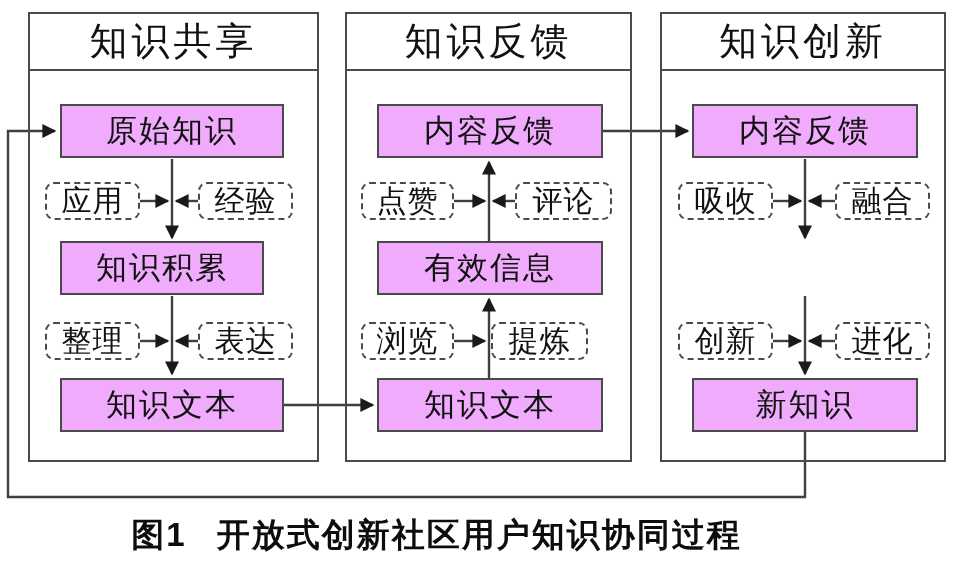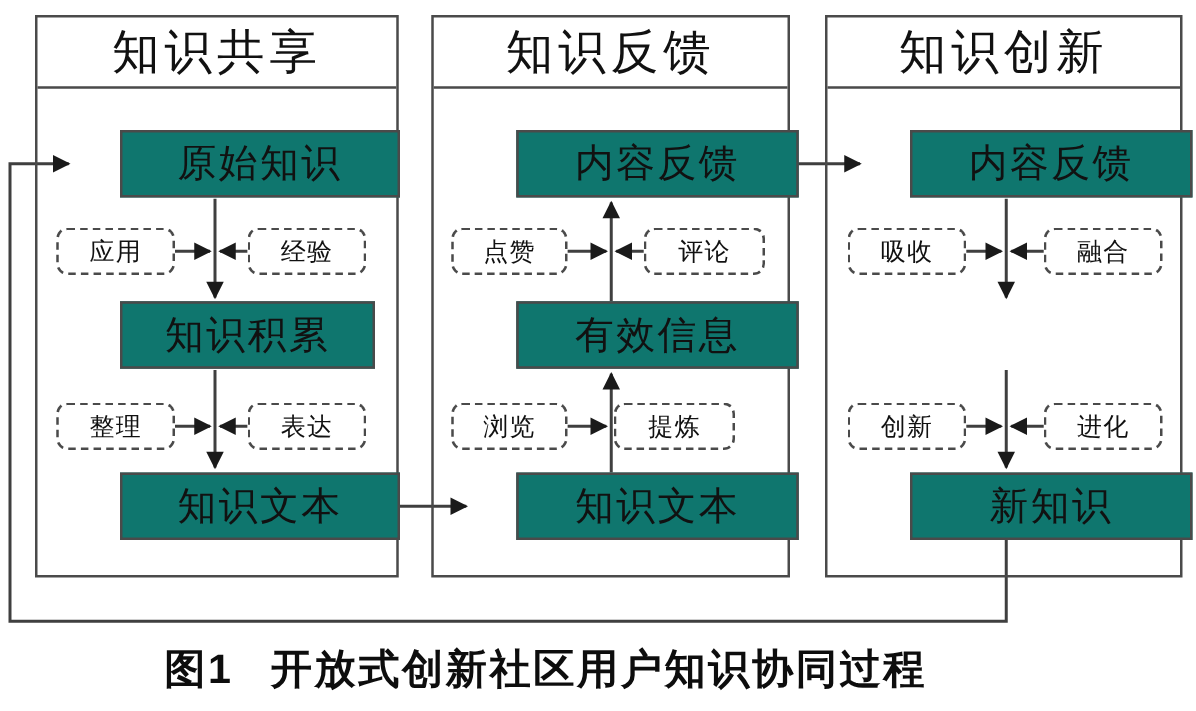--- a/index.html
+++ b/index.html
@@ -11,28 +11,28 @@
   .overlay{position:absolute;left:0;top:0;width:957px;height:569px;pointer-events:none;}
   .panel{
     position:absolute;top:12px;height:450px;border:2.5px solid #4a4a4a;background:transparent;
     box-sizing:border-box;
   }
   .panel-header{
     height:57px;border-bottom:2.5px solid #4a4a4a;display:flex;align-items:center;justify-content:center;
     font-size:38px;letter-spacing:4px;box-sizing:border-box;white-space:nowrap;
   }
   .node{
-    position:absolute;height:54px;border:2px solid #4a4a4a;background:#0f766e;
+    position:absolute;height:54px;border:2px solid #4a4a4a;background:#f0abfc;
     display:flex;align-items:center;justify-content:center;
-    font-size:31px;letter-spacing:2px;box-sizing:border-box;white-space:nowrap;margin-left:36px;
+    font-size:31px;letter-spacing:2px;box-sizing:border-box;white-space:nowrap;
   }
   .tag{
     position:absolute;height:38px;border:2px dashed #4a4a4a;border-radius:9px;background:#ffffff;
     display:flex;align-items:center;justify-content:center;
-    font-size:20px;letter-spacing:1px;box-sizing:border-box;white-space:nowrap;
+    font-size:30px;letter-spacing:1px;box-sizing:border-box;white-space:nowrap;
   }
   .caption{
     position:absolute;left:0;top:513px;width:873px;text-align:center;
     font-family:"Liberation Sans","DejaVu Sans",sans-serif;font-weight:bold;
     font-size:33px;letter-spacing:2px;color:#0d0d0d;white-space:nowrap;
   }
   .caption .gap{display:inline-block;width:30px;}
 </style>
 </head>
 <body>

